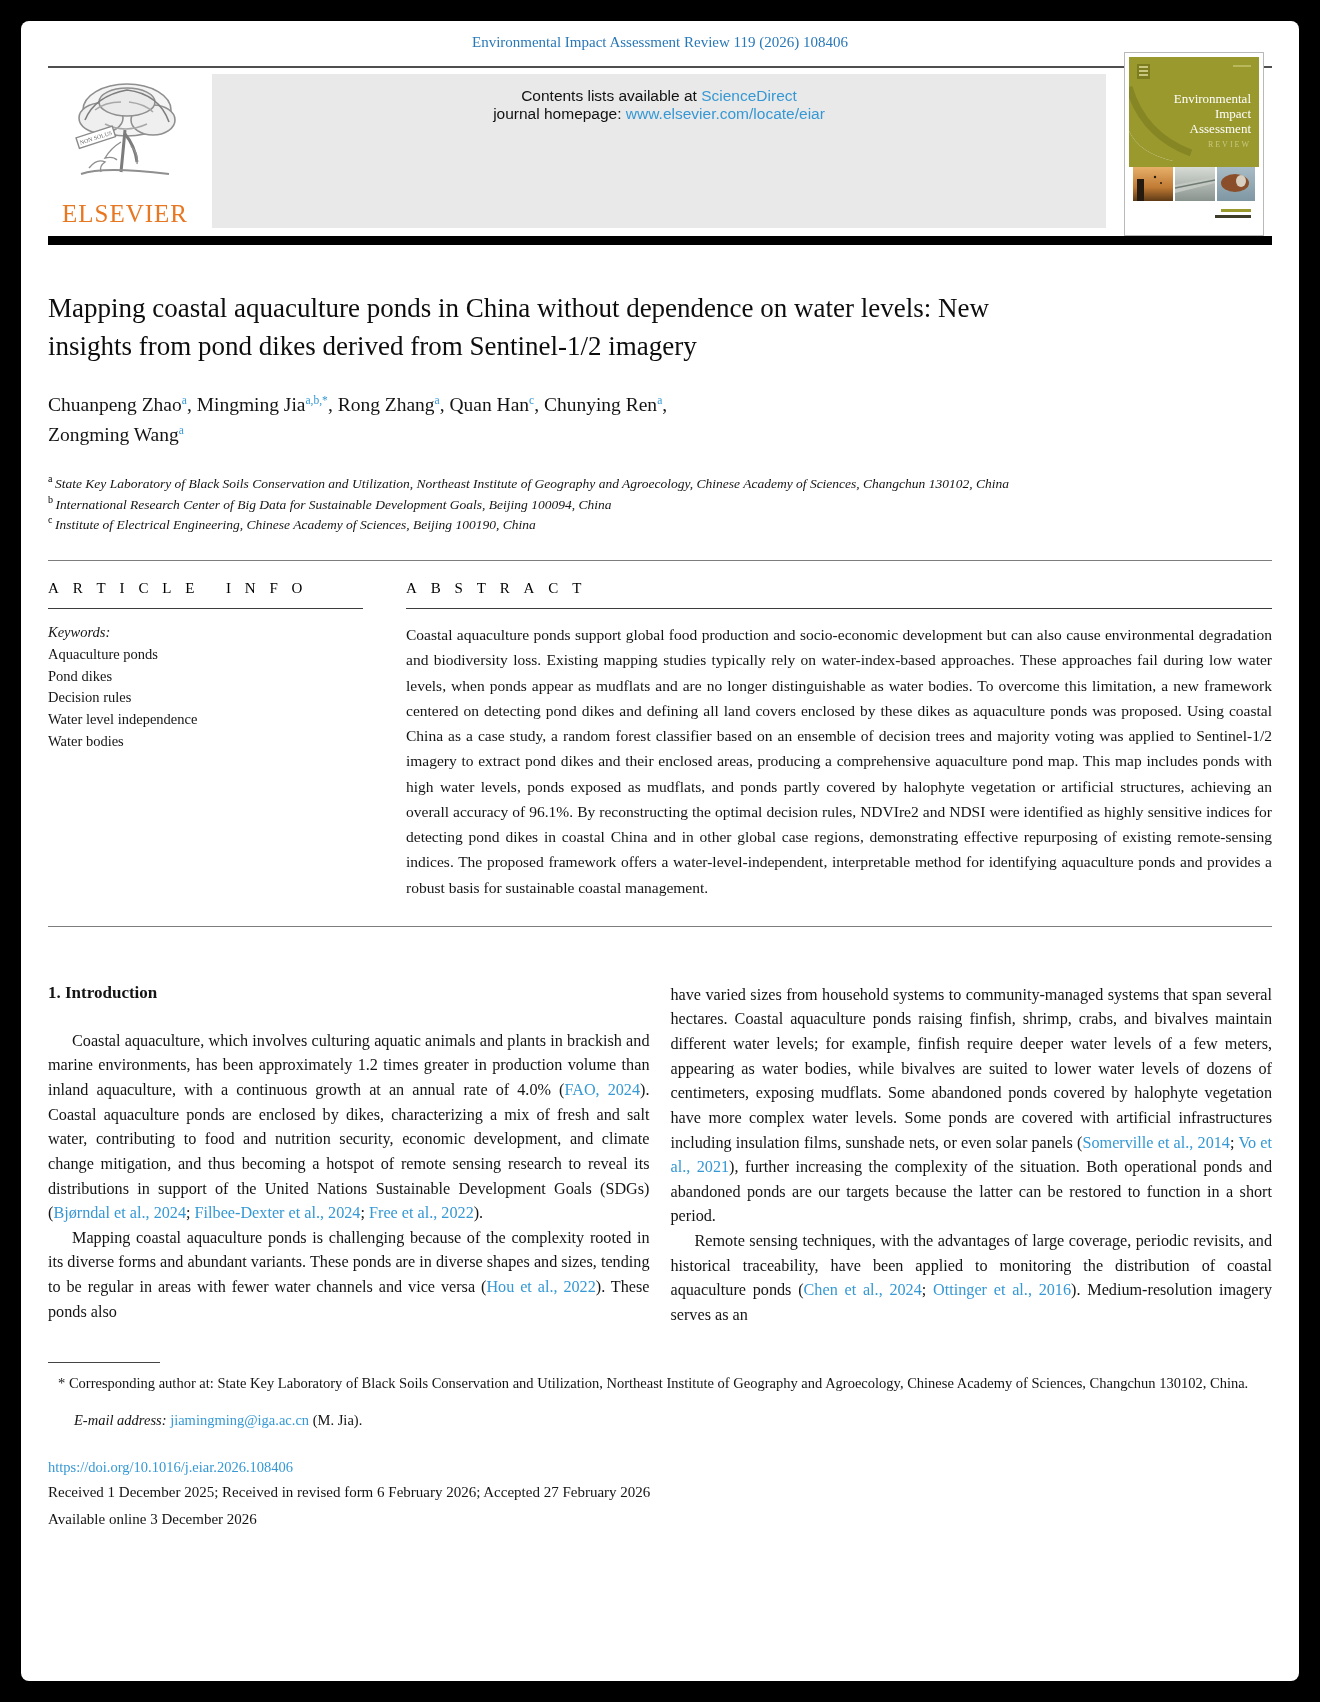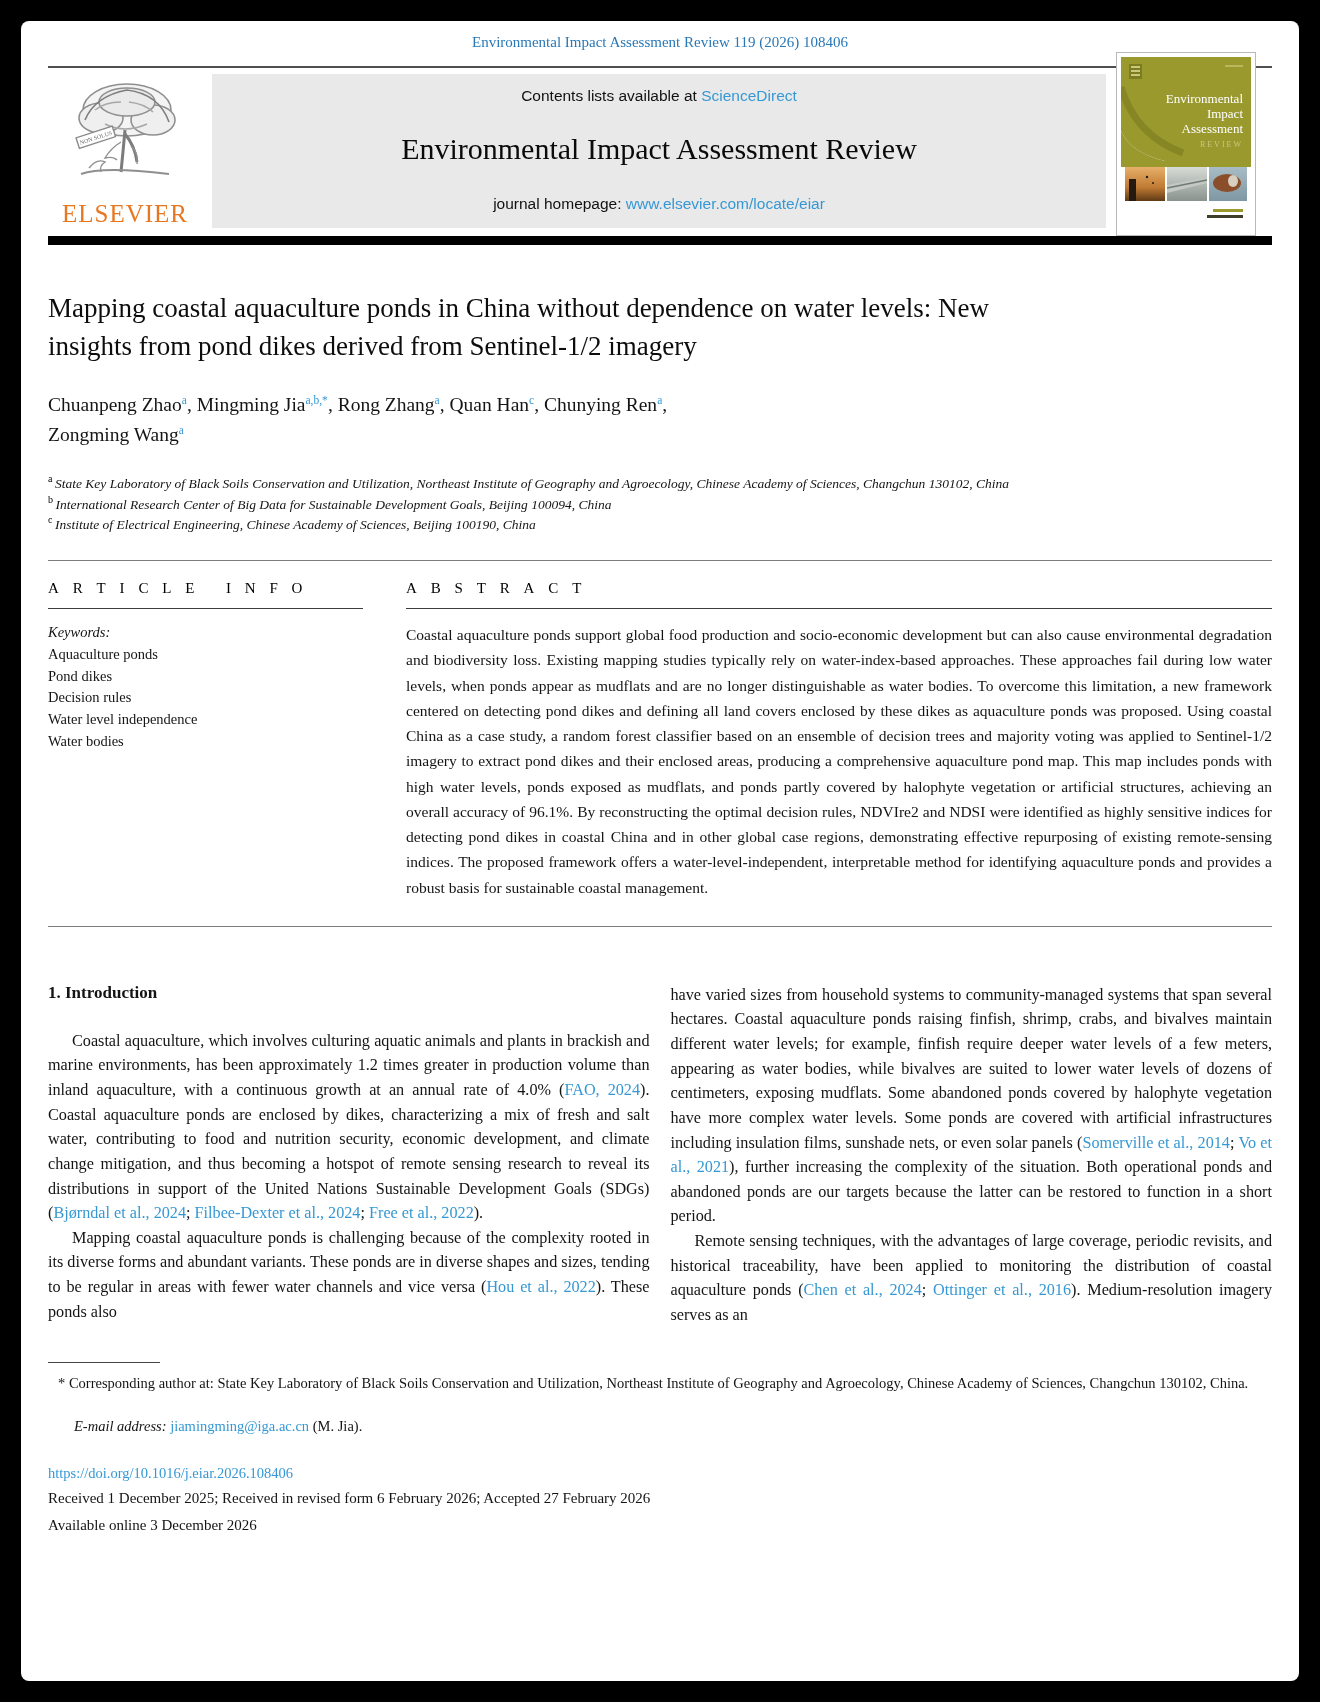--- a/index.html
+++ b/index.html
@@ -22,21 +22,21 @@
   .top-rule{border-top:2px solid #4f4f4f;}
   .mast-row{display:flex;margin-right:166px;align-items:stretch;}
   .logo-block{width:158px;padding:8px 6px 0 2px;text-align:center;flex:none;}
   .elsevier-word{font-size:25px;color:var(--orange);letter-spacing:1px;margin-top:-2px;}
   .journal-box{flex:1;background:#e9e9ea;margin:6px 0 0 6px;text-align:center;padding:13px 10px 14px;}
   .contents-line,.homepage-line{font-family:"Liberation Sans","DejaVu Sans",sans-serif;font-size:15.5px;color:#111;}
   .journal-title{font-size:30px;color:#0a0a0a;margin:27px 0 29px;}
   .lnk{color:var(--link);text-decoration:none;cursor:pointer;}
   .black-bar{height:9px;background:#000;margin-top:8px;}
   
-  .cover{position:absolute;top:-14px;right:16px;width:140px;height:184px;background:#fff;border:1px solid #b9b9b9;padding:4px;z-index:2;}
+  .cover{position:absolute;top:-14px;right:8px;width:140px;height:184px;background:#fff;border:1px solid #b9b9b9;padding:4px;z-index:2;}
 
   
   .article-title{font-weight:400;font-size:27px;line-height:1.42;max-width:1000px;margin-top:44px;color:#0d0d0d;}
   .authors{font-size:19.5px;line-height:1.55;margin-top:24px;}
   .authors sup{font-size:11.5px;color:var(--link);}
   .affiliations{margin-top:22px;font-size:13.5px;line-height:1.42;}
   .affiliations .row{display:block;}
   .affiliations sup{font-size:10px;color:#000;}
   .it{font-style:italic;}
 
@@ -56,21 +56,21 @@
   .col{flex:1;min-width:0;}
   .intro-heading{font-size:17px;font-weight:700;margin-bottom:26px;}
   .body-p{font-size:16.2px;line-height:1.52;text-align:justify;}
   .body-p.indent{text-indent:24px;}
 
   
   .footnote-block{margin-top:34px;}
   .footnote-rule{width:112px;border-top:1.2px solid #444;margin-bottom:9px;}
   .footnote-p{font-size:14.5px;line-height:1.62;text-align:justify;}
   .footnote-p.star{text-indent:10px;}
-  .footnote-p.email{text-indent:26px;margin-top:20px;}
+  .footnote-p.email{text-indent:26px;margin-top:14px;}
 
   
   .bottom-block{margin-top:26px;}
   .doi-line{font-size:14.5px;color:var(--link);}
   .meta-line{font-size:15px;margin-top:5px;line-height:1.5;}
 </style>
 </head>
 <body>
 
 <div class="page">
@@ -103,21 +103,20 @@
           </g>
           <g transform="rotate(-18 30 62)">
             <rect x="12" y="56" width="38" height="11" fill="#fff" stroke="#8a8a8a" stroke-width="1.4"></rect>
             <text x="31" y="64" text-anchor="middle" font-size="6" fill="#6d6d6d" font-family="'Liberation Serif',serif">NON SOLUS</text>
           </g>
         </svg>
         <div class="elsevier-word">ELSEVIER</div>
       </div>
       <div class="journal-box">
         <div class="contents-line"><span>Contents lists available at </span><span class="lnk">ScienceDirect</span></div>
-        <div class="journal-title">Environmental Impact Assessment Review</div>
         <div class="homepage-line"><span>journal homepage: </span><span class="lnk">www.elsevier.com/locate/eiar</span></div>
       </div>
     </div>
     <div class="black-bar"></div>
 
     <div class="cover">
       <svg width="130" height="174" viewBox="0 0 130 174">
         <rect x="0" y="0" width="130" height="174" fill="#ffffff"></rect>
         <path d="M0 0 H130 V104 H44 Q10 96 0 74 Z" fill="#9a992e"></path>
         <path d="M0 74 Q10 96 44 104 H130 V110 H0 Z" fill="#9a992e"></path>

